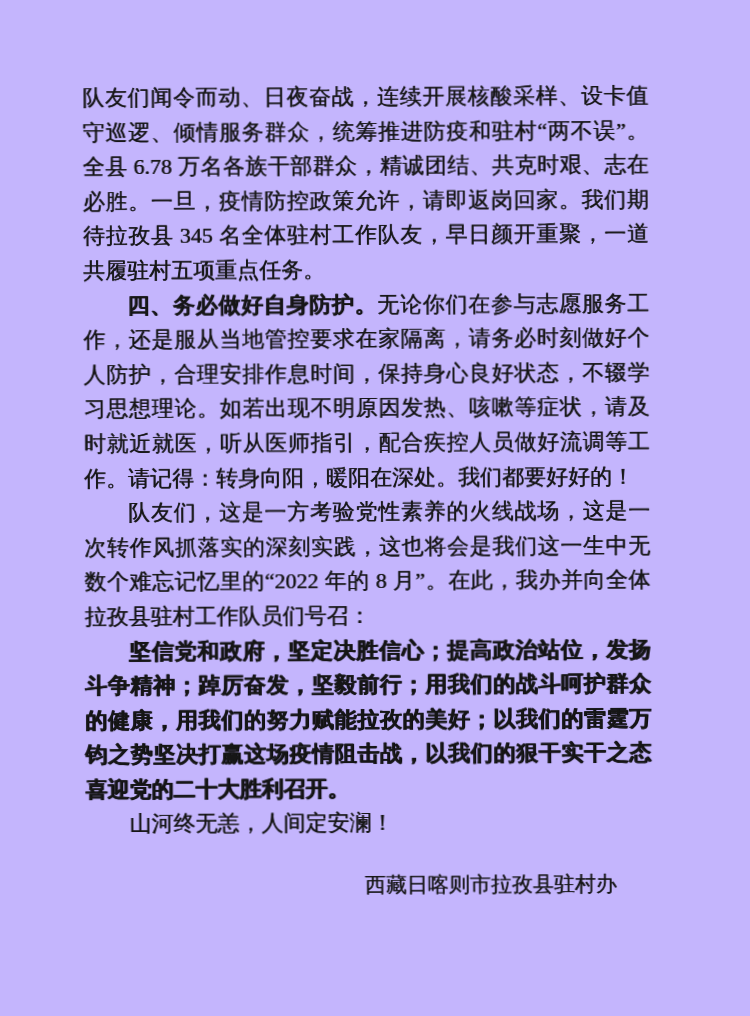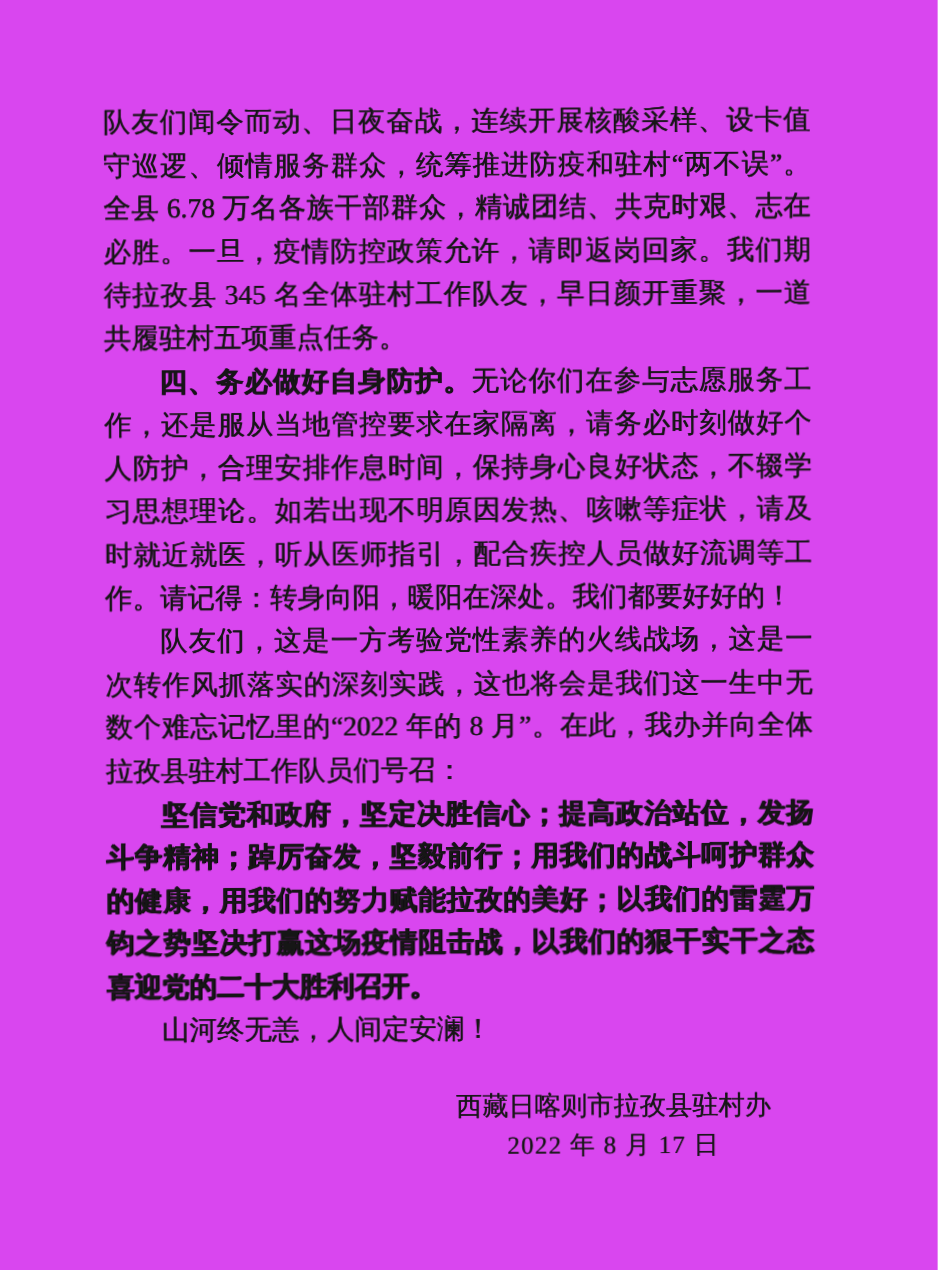--- a/index.html
+++ b/index.html
@@ -3,21 +3,21 @@
 <meta charset="utf-8">
 <style>
   html,body{margin:0;padding:0;}
   body{
     width:750px;height:1016px;
     background:#f9f9f9;
     font-family:"Liberation Serif","DejaVu Serif",serif;
     overflow:hidden;position:relative;
   }
   .page{
-    position:absolute;inset:0;background:#d946ef;
+    position:absolute;inset:0;background:#c4b5fd;
   }
   .content{
     position:absolute;left:84px;top:80px;width:566px;
     transform:rotate(-0.25deg);
     color:#161616;
     font-size:22px;line-height:34.6px;
     text-align:justify;
     filter:blur(0.22px);
   }
   .para{
@@ -74,17 +74,16 @@
     <p class="para indent bold-para">
       <span>坚信党和政府，坚定决胜信心；提高政治站位，发扬斗争精神；踔厉奋发，坚毅前行；用我们的战斗呵护群众的健康，用我们的努力赋能拉孜的美好；以我们的雷霆万钧之势坚决打赢这场疫情阻击战，以我们的狠干实干之态喜迎党的二十大胜利召开。</span>
     </p>
 
     <p class="para indent">
       <span>山河终无恙，人间定安澜！</span>
     </p>
 
     <div class="closing">
       <div class="signature">西藏日喀则市拉孜县驻村办</div>
-      <div class="date">2022 年 8 月 17 日</div>
     </div>
 
   </div>
 </div>
 
 </body></html>

